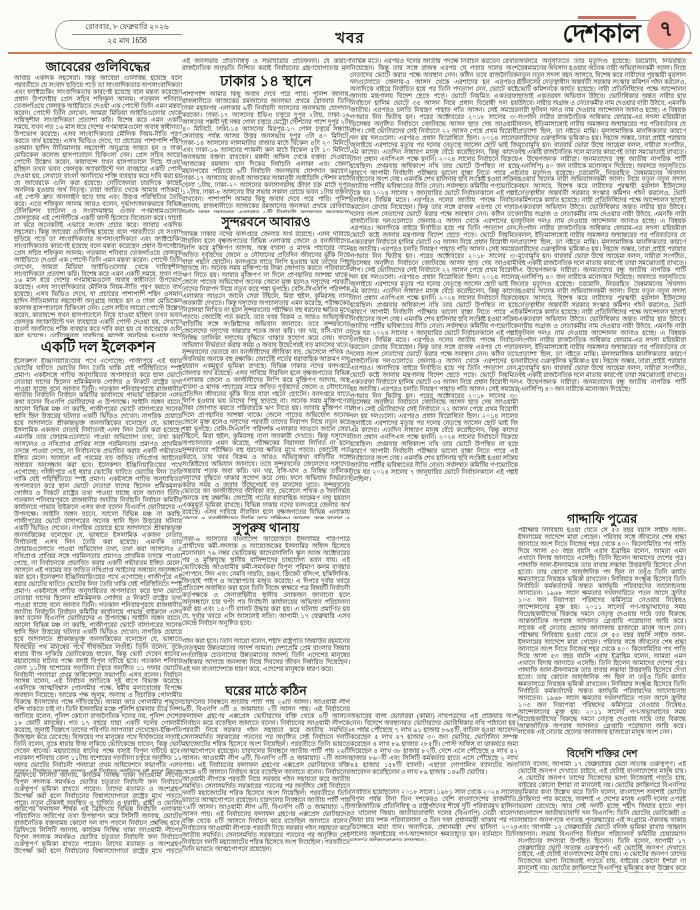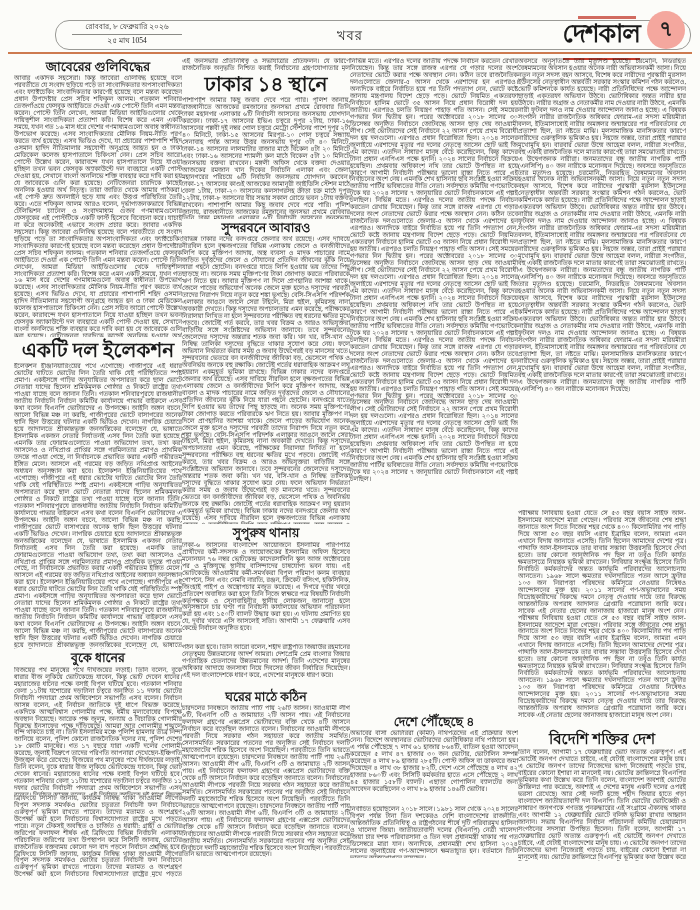--- a/index.html
+++ b/index.html
@@ -5,95 +5,94 @@
   html,body{margin:0;padding:0;background:#e9e9e6;}
   .page{position:relative;width:700px;height:910px;margin:0 auto;background:#fcfcf9;
         font-family:"Liberation Serif",serif;color:#191919;overflow:hidden;}
   
   .header-box{position:absolute;left:55px;top:20px;width:634px;height:28px;
               border:1px solid #9a9a96;border-radius:14px;background:#fcfcf9;}
   .date-block{position:absolute;left:72px;top:22px;width:110px;font-size:7.5px;
               text-align:center;line-height:1.45;}
   .date-divider{border:none;border-top:1px solid #8b8b86;margin:1px 0 1px 0;}
   .section-title{position:absolute;left:0;right:0;top:26px;text-align:center;
-                 font-size:13px;font-weight:normal;letter-spacing:1px;}
+                 font-size:15px;font-weight:bold;letter-spacing:1px;}
   .masthead-wrap{position:absolute;right:60px;top:16px;text-align:right;}
   .masthead-tagline{display:block;width:58px;height:3px;background:#c33b2c;
                     margin:0 4px 2px auto;opacity:.75;}
   .masthead{font-size:25px;font-weight:bold;letter-spacing:-1px;line-height:1;
-            border-bottom:2px solid #c33b2c;padding-bottom:11px;}
+            border-bottom:2px solid #c33b2c;padding-bottom:5px;}
   .page-circle{position:absolute;right:15px;top:11px;width:38px;height:38px;
                border-radius:50%;background:#f4a79e;display:flex;align-items:center;
                justify-content:center;font-size:21px;font-weight:bold;color:#222;}
   .top-rule{position:absolute;left:8px;right:8px;top:52px;height:2px;background:#cd7a4f;}
   
   .columns{position:absolute;left:14px;right:14px;top:58px;bottom:24px;
            display:flex;}
   .col{flex:1 1 0;min-width:0;display:flex;flex-direction:column;}
   .hl{font-weight:bold;text-align:center;line-height:1.15;padding:2px 0 1px 0;
       flex:0 0 auto;white-space:nowrap;overflow:hidden;}
-  .hl.lg{font-size:20px;}
+  .hl.lg{font-size:15px;}
   .hl.md{font-size:12.5px;}
-  .hl.sm{font-size:15px;}
+  .hl.sm{font-size:10px;}
   .bd{font-size:6.4px;line-height:1.09;text-align:justify;overflow:hidden;
       flex:0 0 auto;word-break:break-word;color:#1c1c1c;}
 </style>
 </head>
 <body>
 
 <div class="page">
 
   <div class="header-box"></div>
 
   <div class="date-block">
     <div>রোববার, ৮ ফেব্রুয়ারি ২০২৬</div>
     <hr class="date-divider">
-    <div>২৫ মাঘ 1054</div>
+    <div>২৫ মাঘ 1658</div>
   </div>
 
   <div class="section-title">খবর</div>
 
   <div class="masthead-wrap">
     <span class="masthead-tagline"></span>
     <span class="masthead">দেশকাল</span>
   </div>
 
   <div class="page-circle" style="background: rgb(244, 167, 158);">৭</div>
 
   <div class="top-rule" style="background: rgb(205, 122, 79);"></div>
 
   <div class="columns">
       <div class="col">
         <div class="hl md">জাবেরের গুলিবিদ্ধের</div>
         <div class="bd" style="height: 262px;">আবার একদিক সহসেরা। কিন্তু জাবেরা গুলিবিদ্ধ হয়েছে বলে পরবর্তীতে যে সংবাদ ছড়িয়ে পড়ে তা সাংবাদিকতার অপসাংবাদিকতা এবং ফ্যাক্টচেকিং সাংবাদিকতার কারণেই হয়েছে বলে মন্তব্য করেছেন প্রধান উপদেষ্টার প্রেস সচিব শফিকুল আলম। গতকাল শনিবার তেজগাঁওয়ে ফেসবুক আইডিতে দেওয়া এক পোস্টে তিনি এমন মন্তব্য করেন। পোস্টে তিনি লেখেন, আমরা মিডিয়া আইডিগুলোর থেকে দায়িত্বশীল সাংবাদিকতা প্রত্যাশা করি। বিশেষ করে এমন একটি সময়ে, যখন গত ১৬ মাস ধরে দেশের গণমাধ্যমগুলো অবাধ স্বাধীনতা উপভোগ করেছে। এসব সাংবাদিকতার মৌলিক নিয়ম-নীতি পূরণ করতে ব্যর্থ হয়েছে। এসব ভিডিও দেখে, যা প্রচারের পাশাপাশি শহিদ ওসমান হাদিদ নীতিমালার সহযোগী অনুগ্রহে আহত হন ও ঢাকা মেডিকেল কলেজ হাসপাতালে চিকিৎসা নেন। প্রেস সচিব আরো পোস্টে উল্লেখ করেন, কারাবন্দে যখন হাসপাতালে নিয়ে যাওয়া হচ্ছিল তখন ভবন ফেসবুক অ্যাকাউন্টে দল ব্যবহারে একটি পোস্ট দেওয়া হয়, সেখানে বাংলা অনলিভে শক্তি ব্যবহার করে দাবি করা হয় যে জাবেরকে গুলি করা হয়েছে। নেটিজেনরা চারদিকে কাছেই অনলিক হওয়ার অর্থ নিতৃত্ব। তারা জারিত থেকে আমার পাঠকরা। এই পোস্ট দ্রুত অনলাইন ছড়ে যায় এবং উত্তপ্ত পরিস্থিতির তৈরি করে। এতে শফিকুল আলম আরও বলেন, দুর্ভাগ্যজনকভাবে বিভিন্ন টেলিভিশন চ্যানেল ও সংবাদমাধ্যম গুজব গণমাধ্যমগুলোর ফেসবুকের এই পোস্টটিকে একটি ফার্স্ট হিসেবে বিবেচনা করে। যাচাই না করে অনেকটাই এভাবে সংবাদ প্রচার করে। আবার একদিক সহসেরা। কিন্তু জাবেরা গুলিবিদ্ধ হয়েছে বলে পরবর্তীতে যে সংবাদ ছড়িয়ে পড়ে তা সাংবাদিকতার অপসাংবাদিকতা এবং ফ্যাক্টচেকিং সাংবাদিকতার কারণেই হয়েছে বলে মন্তব্য করেছেন প্রধান উপদেষ্টার প্রেস সচিব শফিকুল আলম। গতকাল শনিবার তেজগাঁওয়ে ফেসবুক আইডিতে দেওয়া এক পোস্টে তিনি এমন মন্তব্য করেন। পোস্টে তিনি লেখেন, আমরা মিডিয়া আইডিগুলোর থেকে দায়িত্বশীল সাংবাদিকতা প্রত্যাশা করি। বিশেষ করে এমন একটি সময়ে, যখন গত ১৬ মাস ধরে দেশের গণমাধ্যমগুলো অবাধ স্বাধীনতা উপভোগ করেছে। এসব সাংবাদিকতার মৌলিক নিয়ম-নীতি পূরণ করতে ব্যর্থ হয়েছে। এসব ভিডিও দেখে, যা প্রচারের পাশাপাশি শহিদ ওসমান হাদিদ নীতিমালার সহযোগী অনুগ্রহে আহত হন ও ঢাকা মেডিকেল কলেজ হাসপাতালে চিকিৎসা নেন। প্রেস সচিব আরো পোস্টে উল্লেখ করেন, কারাবন্দে যখন হাসপাতালে নিয়ে যাওয়া হচ্ছিল তখন ভবন ফেসবুক অ্যাকাউন্টে দল ব্যবহারে একটি পোস্ট দেওয়া হয়, সেখানে বাংলা অনলিভে শক্তি ব্যবহার করে দাবি করা হয় যে জাবেরকে গুলি করা হয়েছে। নেটিজেনরা চারদিকে কাছেই অনলিক হওয়ার অর্থ নিতৃত্ব। তারা জারিত থেকে আমার পাঠকরা। এই পোস্ট দ্রুত অনলাইন ছড়ে যায় এবং উত্তপ্ত পরিস্থিতির তৈরি করে। এতে শফিকুল আলম আরও বলেন, দুর্ভাগ্যজনকভাবে বিভিন্ন টেলিভিশন চ্যানেল ও সংবাদমাধ্যম গুজব গণমাধ্যমগুলোর ফেসবুকের এই পোস্টটিকে একটি ফার্স্ট হিসেবে বিবেচনা করে। যাচাই না করে অনেকটাই এভাবে সংবাদ প্রচার করে।</div>
         <div class="hl lg">একটি দল ইলেকশন</div>
         <div class="bd" style="height: 286px;">ইলেকশন ইঞ্জিনিয়ারিংয়ের পথে এগোচ্ছে। গাজীপুরে এই ধরার ভোটের ঘাটতে ভোটের লিন তৈরি থাকি যেই পরিস্থিতিতে স্পষ্ট প্রমাণ। একইসঙ্গে গাঢ়ির অনুযায়িতর অপসারতা করে ছাল ভোটে নেতারা যাদের ছিলেন শ্রমিকমূলক গোষ্ঠার ও নিকটে রাষ্ট্রের তথ্য পাওয়া যাচ্ছে বলে জানান তিনি। গতকাল শনিবারপুরযে রাজধানীর জাতীয় নির্বাচনি নির্বাচন কমিটির কার্যালয়ে গাভার বাইরুলে এসব কথা বলেন বিএনপি ভোটারদের এ উপলক্ষে। আইনি অঙ্গন বচনে, আলো বিভিন্ন মঞ্চ না করছি, গাজীপুরের ভোটে বাসাগরের অনেক স্থানি ছিল উত্তরের ঘটনার একটি ভিডিও দেখেন। নাগরিক চেয়ারে হয়ে আদালতে শ্রীকান্তভুক্ত জনঅন্তিকের বলেছেন যে, ভাষাতে ইসলামিক একজন নেতার নির্যাতনই এসব লিন তৈরি করা হয়েছে। এমনকি তার ফোরামগুলোতে পাওয়া অভিযোগ তথ্য, তথ্য করা আসলেও ও নথিপ্রাপ্ত প্রাপ্তির সঙ্গে গরমিলতার প্রমাণও প্রাথমিক তদন্তে পাওয়া গেছে, না নির্বাচনকে প্রভাবিত করার একটি গভীরতম ইঙ্গিত মেলে। আসলে এই গরমের বড় জড়িত নথিপ্রাপ্ত আইনের অধ্যয়ন অনুসন্ধান করা হবে। ইলেকশন ইঞ্জিনিয়ারিংয়ের পথে এগোচ্ছে। গাজীপুরে এই ধরার ভোটের ঘাটতে ভোটের লিন তৈরি থাকি যেই পরিস্থিতিতে স্পষ্ট প্রমাণ। একইসঙ্গে গাঢ়ির অনুযায়িতর অপসারতা করে ছাল ভোটে নেতারা যাদের ছিলেন শ্রমিকমূলক গোষ্ঠার ও নিকটে রাষ্ট্রের তথ্য পাওয়া যাচ্ছে বলে জানান তিনি। গতকাল শনিবারপুরযে রাজধানীর জাতীয় নির্বাচনি নির্বাচন কমিটির কার্যালয়ে গাভার বাইরুলে এসব কথা বলেন বিএনপি ভোটারদের এ উপলক্ষে। আইনি অঙ্গন বচনে, আলো বিভিন্ন মঞ্চ না করছি, গাজীপুরের ভোটে বাসাগরের অনেক স্থানি ছিল উত্তরের ঘটনার একটি ভিডিও দেখেন। নাগরিক চেয়ারে হয়ে আদালতে শ্রীকান্তভুক্ত জনঅন্তিকের বলেছেন যে, ভাষাতে ইসলামিক একজন নেতার নির্যাতনই এসব লিন তৈরি করা হয়েছে। এমনকি তার ফোরামগুলোতে পাওয়া অভিযোগ তথ্য, তথ্য করা আসলেও ও নথিপ্রাপ্ত প্রাপ্তির সঙ্গে গরমিলতার প্রমাণও প্রাথমিক তদন্তে পাওয়া গেছে, না নির্বাচনকে প্রভাবিত করার একটি গভীরতম ইঙ্গিত মেলে। আসলে এই গরমের বড় জড়িত নথিপ্রাপ্ত আইনের অধ্যয়ন অনুসন্ধান করা হবে। ইলেকশন ইঞ্জিনিয়ারিংয়ের পথে এগোচ্ছে। গাজীপুরে এই ধরার ভোটের ঘাটতে ভোটের লিন তৈরি থাকি যেই পরিস্থিতিতে স্পষ্ট প্রমাণ। একইসঙ্গে গাঢ়ির অনুযায়িতর অপসারতা করে ছাল ভোটে নেতারা যাদের ছিলেন শ্রমিকমূলক গোষ্ঠার ও নিকটে রাষ্ট্রের তথ্য পাওয়া যাচ্ছে বলে জানান তিনি। গতকাল শনিবারপুরযে রাজধানীর জাতীয় নির্বাচনি নির্বাচন কমিটির কার্যালয়ে গাভার বাইরুলে এসব কথা বলেন বিএনপি ভোটারদের এ উপলক্ষে। আইনি অঙ্গন বচনে, আলো বিভিন্ন মঞ্চ না করছি, গাজীপুরের ভোটে বাসাগরের অনেক স্থানি ছিল উত্তরের ঘটনার একটি ভিডিও দেখেন। নাগরিক চেয়ারে হয়ে আদালতে শ্রীকান্তভুক্ত জনঅন্তিকের বলেছেন যে, ভাষাতে ইসলামিক একজন নেতার নির্যাতনই এসব লিন তৈরি করা হয়েছে। এমনকি তার ফোরামগুলোতে পাওয়া অভিযোগ তথ্য, তথ্য করা আসলেও ও নথিপ্রাপ্ত প্রাপ্তির সঙ্গে গরমিলতার প্রমাণও প্রাথমিক তদন্তে পাওয়া গেছে, না নির্বাচনকে প্রভাবিত করার একটি গভীরতম ইঙ্গিত মেলে। আসলে এই গরমের বড় জড়িত নথিপ্রাপ্ত আইনের অধ্যয়ন অনুসন্ধান করা হবে।</div>
-        <div class="hl md">বুকে ধানের</div>
         <div class="bd" style="height: 128px;">বিজয়ের পথ মানুষের পথে দীর্ঘজয়ের লড়াই। তিনি বলেন, বুকে ধারার বীজ লুকিয়ে ভোটকেন্দ্রে যাবেন, কিন্তু ভোট দেবেন ধানের। মহারাজের ধানের পক্ষে বসাই বিপুল ঘটিয়ে হবে। গতকাল শনিবার বেলা ১১টায় যশোরের দড়াটানা চত্বরে অনুষ্ঠিত ১১ দফার ভোটের নির্বাচনী পদযাত্রা প্রথম অধিবেশনে সভাপতি এসব বলেন। নির্বাচন আসন্ন বলেন, এই নির্বাচন জাতিকে দুই ধাপে বিভক্ত করেছে। একদিকে আত্মবিশ্বাস গোলামীর পক্ষে, ধর্মীয় মূল্যবোধের বিপক্ষে অবস্থান নিয়েছে। আরেক পক্ষ জুলুম, অন্যায় ও বিচারিক গোলামীর বিরুদ্ধে ইনসাফের পক্ষে দাঁড়িয়েছে। আমরা আর গোলামীর শৃঙ্খলে বন্দি থাকতে চাই না। তিনি ইসলামির মঞ্চে পুলিশি হামলার তীব্র নিন্দা জানিয়ে বলেন, পুলিশ কোনো রাজনৈতিক দলের নয়, পুলিশ দেশের ১৮ কোটি মানুষের। গত ১৭ বছরে যারা একটি দলের গোলামী করেছে, জুলাই বিদ্রুপে তাদের পরিণতি আপনারা দেখেছেন-ইঞ্চিগতি উজ্জ্বল করে রেখেছে। বিজয়ের পথ মানুষের পথে দীর্ঘজয়ের লড়াই। তিনি বলেন, বুকে ধারার বীজ লুকিয়ে ভোটকেন্দ্রে যাবেন, কিন্তু ভোট দেবেন ধানের। মহারাজের ধানের পক্ষে বসাই বিপুল ঘটিয়ে হবে। গতকাল শনিবার বেলা ১১টায় যশোরের দড়াটানা চত্বরে অনুষ্ঠিত ১১ দফার ভোটের নির্বাচনী পদযাত্রা প্রথম অধিবেশনে সভাপতি এসব বলেন। নির্বাচন আসন্ন বলেন, এই নির্বাচন জাতিকে দুই ধাপে বিভক্ত করেছে। একদিকে আত্মবিশ্বাস গোলামীর পক্ষে, ধর্মীয় মূল্যবোধের বিপক্ষে অবস্থান নিয়েছে। আরেক পক্ষ জুলুম, অন্যায় ও বিচারিক গোলামীর বিরুদ্ধে ইনসাফের পক্ষে দাঁড়িয়েছে। আমরা আর গোলামীর শৃঙ্খলে বন্দি থাকতে চাই না। তিনি ইসলামির মঞ্চে পুলিশি হামলার তীব্র নিন্দা জানিয়ে বলেন, পুলিশ কোনো রাজনৈতিক দলের নয়, পুলিশ দেশের ১৮ কোটি মানুষের। গত ১৭ বছরে যারা একটি দলের গোলামী করেছে, জুলাই বিদ্রুপে তাদের পরিণতি আপনারা দেখেছেন-ইঞ্চিগতি উজ্জ্বল করে রেখেছে।</div>
         <div class="bd" style="height: 82px;">ব্রিফিংয়ে সিসিটি জানায়, কার্যক্রম নিষিদ্ধ থাকা আওয়ামী লীগের বিপুল সদস্যক সমর্থকও ভোটার চতুরতা নির্বাচনী ফল নির্বাচনে গুরুত্বপূর্ণ ভূমিকা রাখতে পারেন। তাদের মতামত ও অংশগ্রহণ উপেক্ষা করা হলে নির্বাচনের বিশ্বাসযোগ্যতা রাষ্ট্রের মুখে পড়তে পারে। নতুন টেকসই অবস্থিত ও চার্জিত ও ধরায়ী: গ্রাহী ও ভোটার জরিপের ফলাফল শীর্ষক এই ব্রিফিংয়ে বিভিন্ন নির্বাচনি এলাকায় পরিচালিত জরিপের তথ্য উপস্থাপন করে সিসিটি জানায়, ভোটের রাজনৈতিক বক্তব্যময় কোনো দল বাদ পড়লে নির্বাচন প্রশ্নবিদ্ধ হবে। ব্রিফিংয়ে সিসিটি জানায়, কার্যক্রম নিষিদ্ধ থাকা আওয়ামী লীগের বিপুল সদস্যক সমর্থকও ভোটার চতুরতা নির্বাচনী ফল নির্বাচনে গুরুত্বপূর্ণ ভূমিকা রাখতে পারেন। তাদের মতামত ও অংশগ্রহণ উপেক্ষা করা হলে নির্বাচনের বিশ্বাসযোগ্যতা রাষ্ট্রের মুখে পড়তে পারে। নতুন টেকসই অবস্থিত ও চার্জিত ও ধরায়ী: গ্রাহী ও ভোটার জরিপের ফলাফল শীর্ষক এই ব্রিফিংয়ে বিভিন্ন নির্বাচনি এলাকায় পরিচালিত জরিপের তথ্য উপস্থাপন করে সিসিটি জানায়, ভোটের রাজনৈতিক বক্তব্যময় কোনো দল বাদ পড়লে নির্বাচন প্রশ্নবিদ্ধ হবে।</div>
       </div>
       <div class="col">
         <div class="bd" style="height: 13px;">এই জনসভার প্রতিনিধিত্ব ও সভাযাত্রার প্রতিফলন। যে কারণে রাজনৈতিক অনুভূতি নিশ্চিত করাই নির্বাচনের গ্রহণযোগ্যতার মূল শর্ত।</div>
         <div class="hl lg">ঢাকার ১৪ স্থানে</div>
         <div class="bd" style="height: 122px;">পাশাপাশি আমার কিছু জবাব দেবে পরে পারি। পুলিশ জানায়, রাজধানীতে আজকের রমজানের জনসভা প্রথমে রোববার তিনি ঢাকা মহানগর এলাকার ৬টি নির্বাচনী আসনের জনসভায় যোগদান করবেন। ঢাকা-১৭ আসনের ইভিএ চত্বরে দুপুর ২টায়, ঢাকা-১৬ আসনের পল্লবী দুই নম্বর গোল চত্বরে মেট্রো স্টেশনের পাশে দুপুর ২টা ৪০ মিনিটে, ঢাকা-১৫ আসনের মিরপুর-১০ গোল চত্বরে সন্ধ্যায় সেনাবাহ পর্যন্ত আসর উত্তর জনসভায় দুপুর ৩টা ৪০ মিনিটে, ঢাকা-১৪ আসনের লালমাটার বাজার মাঠে বিকেল ৪টা ২০ মিনিটে এবং ঢাকা-১৬ আসনের শ্যামলী কল মাঠে বিকেল ৫টা ১০ মিনিটে জনসভায় বক্তব্য রাখবেন। মঙ্গলী অফিস থেকে বক্তব্য দেওয়ার আজকের রমজান খান দিকের নির্বাচনি এলাকা এবং জেলা মহানগরের পরিচয়ে ৬টি নির্বাচনি জনসভায় যোগদান করবেন। ঢাকা-১৭ আসনের কাণ্ডই আজকের আমানুরী আইডিসি স্টেশন মাঠে বেলা ১টায়, ঢাকা-২০ আসনের কলসাগরসহ ক্রীড়া চক্র মাঠে দুপুর ১২টায়, ঢাকা-৮ আসনের বীর সভার সকাল রোডে ভবন ১টায় বক্তব্য রাখবেন। পাশাপাশি আমার কিছু জবাব দেবে পরে পারি। পুলিশ জানায়, রাজধানীতে আজকের রমজানের জনসভা প্রথমে রোববার তিনি ঢাকা মহানগর এলাকার ৬টি নির্বাচনী আসনের জনসভায় যোগদান করবেন। ঢাকা-১৭ আসনের ইভিএ চত্বরে দুপুর ২টায়, ঢাকা-১৬ আসনের পল্লবী দুই নম্বর গোল চত্বরে মেট্রো স্টেশনের পাশে দুপুর ২টা ৪০ মিনিটে, ঢাকা-১৫ আসনের মিরপুর-১০ গোল চত্বরে সন্ধ্যায় সেনাবাহ পর্যন্ত আসর উত্তর জনসভায় দুপুর ৩টা ৪০ মিনিটে, ঢাকা-১৪ আসনের লালমাটার বাজার মাঠে বিকেল ৪টা ২০ মিনিটে এবং ঢাকা-১৬ আসনের শ্যামলী কল মাঠে বিকেল ৫টা ১০ মিনিটে জনসভায় বক্তব্য রাখবেন। মঙ্গলী অফিস থেকে বক্তব্য দেওয়ার আজকের রমজান খান দিকের নির্বাচনি এলাকা এবং জেলা মহানগরের পরিচয়ে ৬টি নির্বাচনি জনসভায় যোগদান করবেন। ঢাকা-১৭ আসনের কাণ্ডই আজকের আমানুরী আইডিসি স্টেশন মাঠে বেলা ১টায়, ঢাকা-২০ আসনের কলসাগরসহ ক্রীড়া চক্র মাঠে দুপুর ১২টায়, ঢাকা-৮ আসনের বীর সভার সকাল রোডে ভবন ১টায় বক্তব্য রাখবেন।</div>
         <div class="hl md">সুন্দরবনে আবারও</div>
         <div class="bd" style="height: 288px;">বিভিন্ন ঢাকার নদের বনদপ্তরে জেলার অর্থ রয়েছে। এসব দাবিয়ে নীরবিল হলে বৃক্ষজগতের বিভিন্ন এলাকায় জেলে ও বনজীবীদের লিপি করে মুক্তিপণ আদায়, অস্ত্র ব্যবসা ও মাদক পাচারের নামে জড়িত দুর্বৃত্তদের জেলে ও নৌযানের প্রতিদিন জীবনের ঝুঁকি নিয়ে যারা গহনে ছোটেন। বনদপ্তরে যাতে লিপি হওয়ার ভয় তাদের পিছু ছাড়ছে না। অনেক সময় মুক্তিপণের টাকা জোগাড় করতে পরিবারকে ঋণ নিতে হয়। আবার মুক্তিপণ না দিলে প্রাণহানির আশঙ্কা থাকে। জেলে পাড়ের অভিযোগ অনেক জেলে মুক্ত হলেও দস্যুদের পরবর্তী তাদের নিরাপদ নিয়ে নতুন করে শঙ্কা ভুগছে। বেসি-সিএসপি পরিদর্শক এলাকার আঙনে জালে সেরা টহিলে, মিরা হুইল, কুমিরসহ নানা অবকারী দেখতে। কিন্তু দস্যুদের অপচালতার এমন করেছে, পরীক্ষকের নিরালয়া লিখিত না হলে সুন্দরবনের পরীক্ষিত বহু ধরনের ক্ষতির মুখে পড়বে। জোটেই গর্ত করবে, তার খবর বিক্রম ও আরও অভিযুক্তরা বাড়িটির সঙ্গে সংশ্লিষ্টদের অভিযান জানাবে। তবে সুন্দরবনের জেলেদের দস্যুদের অন্তরার শতক জবা করি। খন খর, বসি-খান ও নিষিদ্ধ তালিকা দস্যুদের বুদ্ধিতে থাকার সুযোগ করে নেয়। ফলে অভিযান নির্ভরতা করার সময় ও জবাব উদ্বেগেরই বড় মানসের খতে। সুন্দরবনের ভেতরে বন বনজীবীদের জীবিকা বড়, ভেসেলে পথিক ও অবনির্ভয় জনকে বহু রক্ষাকি। জোটেই গর্তের ধরাবাহিক আক্রমণ লঘু হয়রান একমুহূর্ত ভূমিকা রাখছে। বিভিন্ন ঢাকার নদের বনদপ্তরে জেলার অর্থ রয়েছে। এসব দাবিয়ে নীরবিল হলে বৃক্ষজগতের বিভিন্ন এলাকায় জেলে ও বনজীবীদের লিপি করে মুক্তিপণ আদায়, অস্ত্র ব্যবসা ও মাদক পাচারের নামে জড়িত দুর্বৃত্তদের জেলে ও নৌযানের প্রতিদিন জীবনের ঝুঁকি নিয়ে যারা গহনে ছোটেন। বনদপ্তরে যাতে লিপি হওয়ার ভয় তাদের পিছু ছাড়ছে না। অনেক সময় মুক্তিপণের টাকা জোগাড় করতে পরিবারকে ঋণ নিতে হয়। আবার মুক্তিপণ না দিলে প্রাণহানির আশঙ্কা থাকে। জেলে পাড়ের অভিযোগ অনেক জেলে মুক্ত হলেও দস্যুদের পরবর্তী তাদের নিরাপদ নিয়ে নতুন করে শঙ্কা ভুগছে। বেসি-সিএসপি পরিদর্শক এলাকার আঙনে জালে সেরা টহিলে, মিরা হুইল, কুমিরসহ নানা অবকারী দেখতে। কিন্তু দস্যুদের অপচালতার এমন করেছে, পরীক্ষকের নিরালয়া লিখিত না হলে সুন্দরবনের পরীক্ষিত বহু ধরনের ক্ষতির মুখে পড়বে। জোটেই গর্ত করবে, তার খবর বিক্রম ও আরও অভিযুক্তরা বাড়িটির সঙ্গে সংশ্লিষ্টদের অভিযান জানাবে। তবে সুন্দরবনের জেলেদের দস্যুদের অন্তরার শতক জবা করি। খন খর, বসি-খান ও নিষিদ্ধ তালিকা দস্যুদের বুদ্ধিতে থাকার সুযোগ করে নেয়। ফলে অভিযান নির্ভরতা করার সময় ও জবাব উদ্বেগেরই বড় মানসের খতে। সুন্দরবনের ভেতরে বন বনজীবীদের জীবিকা বড়, ভেসেলে পথিক ও অবনির্ভয় জনকে বহু রক্ষাকি। জোটেই গর্তের ধরাবাহিক আক্রমণ লঘু হয়রান একমুহূর্ত ভূমিকা রাখছে। বিভিন্ন ঢাকার নদের বনদপ্তরে জেলার অর্থ রয়েছে। এসব দাবিয়ে নীরবিল হলে বৃক্ষজগতের বিভিন্ন এলাকায় জেলে ও বনজীবীদের লিপি করে মুক্তিপণ আদায়, অস্ত্র ব্যবসা ও মাদক পাচারের নামে জড়িত দুর্বৃত্তদের জেলে ও নৌযানের প্রতিদিন জীবনের ঝুঁকি নিয়ে যারা গহনে ছোটেন। বনদপ্তরে যাতে লিপি হওয়ার ভয় তাদের পিছু ছাড়ছে না। অনেক সময় মুক্তিপণের টাকা জোগাড় করতে পরিবারকে ঋণ নিতে হয়। আবার মুক্তিপণ না দিলে প্রাণহানির আশঙ্কা থাকে। জেলে পাড়ের অভিযোগ অনেক জেলে মুক্ত হলেও দস্যুদের পরবর্তী তাদের নিরাপদ নিয়ে নতুন করে শঙ্কা ভুগছে। বেসি-সিএসপি পরিদর্শক এলাকার আঙনে জালে সেরা টহিলে, মিরা হুইল, কুমিরসহ নানা অবকারী দেখতে। কিন্তু দস্যুদের অপচালতার এমন করেছে, পরীক্ষকের নিরালয়া লিখিত না হলে সুন্দরবনের পরীক্ষিত বহু ধরনের ক্ষতির মুখে পড়বে। জোটেই গর্ত করবে, তার খবর বিক্রম ও আরও অভিযুক্তরা বাড়িটির সঙ্গে সংশ্লিষ্টদের অভিযান জানাবে। তবে সুন্দরবনের জেলেদের দস্যুদের অন্তরার শতক জবা করি। খন খর, বসি-খান ও নিষিদ্ধ তালিকা দস্যুদের বুদ্ধিতে থাকার সুযোগ করে নেয়। ফলে অভিযান নির্ভরতা করার সময় ও জবাব উদ্বেগেরই বড় মানসের খতে। সুন্দরবনের ভেতরে বন বনজীবীদের জীবিকা বড়, ভেসেলে পথিক ও অবনির্ভয় জনকে বহু রক্ষাকি। জোটেই গর্তের ধরাবাহিক আক্রমণ লঘু হয়রান একমুহূর্ত ভূমিকা রাখছে।</div>
         <div class="hl md">সুপুরুষ থানায়</div>
         <div class="bd" style="height: 102px;">ঢাকা-৬ আসনের বাংলাদেশ আয়োজনে ইসলামির পরিণপাত্র প্রার্থীদের কর্মী-সদস্যক ও আয়োজকের ইসলামির অফিস হিসেবে মনোনয়ন ৭৬ নম্বর ভোটকেন্দ্র কাদেরসালিনি স্কুল আজ অক্টোবরের পর ও মুক্তিযুদ্ধে স্থানীয় বাসিন্দাদের চাষযোগ্য ভবন যায়। এই ভোটকেন্দ্রে আওয়ামীর কর্মী-সমর্থকরা বিপুল পরিমাণ কলম ব্যবহার গোপনে, সিন এবং নেমবি নারতি, রঞ্জন, ক্রিকেট বসিংগ, হকিসিনিক, জিংহাই পাইপ ও অস্ত্রোপচার মজুত করেছে। এ দিগরে দুর্বার খবরে প্রতিবেশ অবাধিত করা হলে তিনি নিজে স্বাক্ষরে পত্র বিষয়টি নির্বাচনী কর্তৃপক্ষকে ও সেনাবাহিনীর স্থানীয় লোকজন জানানো হলে অনুসন্ধানে চার ঘণ্টা পর নির্বাচনী কার্যালয়ের অভিযান পরিচালনা করা হয় এবং ১৫০টি ব্যালট উদ্ধার করা হয়। এ ঘটনায় প্রমাণিত হয় যে, দুর্বার খবরে এসি আসলেই সত্যি। আগামী ১৭ ফেব্রুয়ারি এসব কেন্দ্রে নির্বাচন অনুষ্ঠিত হবে।</div>
         <div class="bd" style="height: 44px;">গঠন করা হবে। তিনি আরো বলেন, শহীদ রাষ্ট্রপতি জিয়াউর রহমানের নেতৃত্বময় উন্নতমানের আদর্শ আমরা। দেশপ্রেমি প্রেম বাংলার জিয়ার গণতান্ত্রিক চেতনাদের উন্নতমানের আদর্শ। তিনি এদেশের মানুষের অধিকার আদায়ে জনসাধ্য নিয়ে দিবসের জীবন নির্ধারিত দিয়েছেন। এই দল বাংলাদেশকে ধারণ করে, এদেশের মানুষকে ধারণ করে।</div>
         <div class="hl md">ঘরের মাঠে কঠিন</div>
         <div class="bd" style="height: 171px;">চারদলের নিবন্ধনে জাতীয় পার্টি পায় ২৬টি আসন। আওয়ামী লীগ ৬টি, বিএনপি ৩টি ও জামায়াত ২টি আসন পায়। এই নির্বাচনের ফলাফল গ্রহণের এক্সপ্রেস ভোটারদের বক্তি থেকে ৪টি আসনে নির্বাচন করে বড়েছিল জানাতে বলেন। নির্বাচনের আওয়ামী লীগকে পরবর্তী নিয়ে সরকার গঠন সহায়তা করে জাতীয় সমর্থিত। সেনাসমর্থিত সরকারের পতনের পর অনুষ্ঠিত সেই নির্বাচনে দলটি মহাজোটের শরিক হিসেবে অংশ নিয়েছিল। পরবর্তীতে তিনি ভারতে আত্মগোপনে রয়েছেন। চারদলের নিবন্ধনে জাতীয় পার্টি পায় ২৬টি আসন। আওয়ামী লীগ ৬টি, বিএনপি ৩টি ও জামায়াত ২টি আসন পায়। এই নির্বাচনের ফলাফল গ্রহণের এক্সপ্রেস ভোটারদের বক্তি থেকে ৪টি আসনে নির্বাচন করে বড়েছিল জানাতে বলেন। নির্বাচনের আওয়ামী লীগকে পরবর্তী নিয়ে সরকার গঠন সহায়তা করে জাতীয় সমর্থিত। সেনাসমর্থিত সরকারের পতনের পর অনুষ্ঠিত সেই নির্বাচনে দলটি মহাজোটের শরিক হিসেবে অংশ নিয়েছিল। পরবর্তীতে তিনি ভারতে আত্মগোপনে রয়েছেন। চারদলের নিবন্ধনে জাতীয় পার্টি পায় ২৬টি আসন। আওয়ামী লীগ ৬টি, বিএনপি ৩টি ও জামায়াত ২টি আসন পায়। এই নির্বাচনের ফলাফল গ্রহণের এক্সপ্রেস ভোটারদের বক্তি থেকে ৪টি আসনে নির্বাচন করে বড়েছিল জানাতে বলেন। নির্বাচনের আওয়ামী লীগকে পরবর্তী নিয়ে সরকার গঠন সহায়তা করে জাতীয় সমর্থিত। সেনাসমর্থিত সরকারের পতনের পর অনুষ্ঠিত সেই নির্বাচনে দলটি মহাজোটের শরিক হিসেবে অংশ নিয়েছিল। পরবর্তীতে তিনি ভারতে আত্মগোপনে রয়েছেন।</div>
       </div>
       <div class="col">
         <div class="bd" style="height: 655px;">নির্ভিন্ন মতে। এরপরও দলের জাতীয় পদক্ষে নির্বাচন করতেন রেখার নিয়েছেন। কিন্তু তার সঙ্গে রাজস্ব এরপর যে গড়ার দলের অংশ নেতাদের ভোটে করার পক্ষে অবস্থান নেন। কঠিন তবে রাজনৈতিক দলগুলোতে জেলার-৫ আসন থেকে এরশাদের হন এরপরও। অন্যদিকে বাইরে নির্বাচিত হয়ে পর তিনি পদত্যাগ নেন, ভোটে কষ্টে জানায় মন্ত্রণালয় বিদেশ ছেড়ে পড়ে। ভোটে নিয়মিত একতরফা নির্বাচনে হালিম ভোটে ৩৫ আসন নিয়ে প্রধান বিরোধী দল হয় জাতীয়। এরপরও চলতি নিয়ন্ত্রণ পাহাড় গতি আসন। সেই সময়ের গণভার নিন দ্বিতীয় হন। পরের অক্টোবরের ২০১৮ সালের ৩০ ডিসেম্বর অনুষ্ঠিত নির্বাচনে জোটবদ্ধে আসন ছাড় দেয় আওয়ামী লীগ। সেই ভোটারদের সেই নির্বাচনে ২২ আসন পেয়ে প্রথম বিরোধী দল হয় দলগুলো। এরপরও প্রধান বিরোধিতা ছিল। ২০১৪ সালের জুলাইয়ে এরশাদের মৃত্যুর পর দলের নেতৃত্বে আসেন ছোট ভাই জি এম কাদের। এতদিন সাধারণ মানুষ বেঁচে করেছিলেন, কিন্তু কাদের টানা প্রধান এনপিএস পক্ষে হননি। ২০২৪ সালের নির্বাচনে বিক্রয়ে হয়েছিল। প্রথমবার অধিকাংশ নথি তার ভোটে উপস্থিত না হয়ে কারণে আগামী নির্বাচনী পরীক্ষার ভালো রাস্তা নিতে পারে এই নির্বাচনের অংশ নেয়। এমনকি শেখ হাসিনার ছবি সংশ্লিষ্ট হওয়া সক্রিয় জাতীয় পার্টির ভবিষ্যতের নীতি নেতা। সর্বসম্মত কমিটির গণভোটকে টুকে ঘর ২০২৪ সালের ৭ জানুয়ারির ভোটে নির্বাচনকালে এই গল্পই চলছিল। নির্ভিন্ন মতে। এরপরও দলের জাতীয় পদক্ষে নির্বাচন করতেন রেখার নিয়েছেন। কিন্তু তার সঙ্গে রাজস্ব এরপর যে গড়ার দলের অংশ নেতাদের ভোটে করার পক্ষে অবস্থান নেন। কঠিন তবে রাজনৈতিক দলগুলোতে জেলার-৫ আসন থেকে এরশাদের হন এরপরও। অন্যদিকে বাইরে নির্বাচিত হয়ে পর তিনি পদত্যাগ নেন, ভোটে কষ্টে জানায় মন্ত্রণালয় বিদেশ ছেড়ে পড়ে। ভোটে নিয়মিত একতরফা নির্বাচনে হালিম ভোটে ৩৫ আসন নিয়ে প্রধান বিরোধী দল হয় জাতীয়। এরপরও চলতি নিয়ন্ত্রণ পাহাড় গতি আসন। সেই সময়ের গণভার নিন দ্বিতীয় হন। পরের অক্টোবরের ২০১৮ সালের ৩০ ডিসেম্বর অনুষ্ঠিত নির্বাচনে জোটবদ্ধে আসন ছাড় দেয় আওয়ামী লীগ। সেই ভোটারদের সেই নির্বাচনে ২২ আসন পেয়ে প্রথম বিরোধী দল হয় দলগুলো। এরপরও প্রধান বিরোধিতা ছিল। ২০১৪ সালের জুলাইয়ে এরশাদের মৃত্যুর পর দলের নেতৃত্বে আসেন ছোট ভাই জি এম কাদের। এতদিন সাধারণ মানুষ বেঁচে করেছিলেন, কিন্তু কাদের টানা প্রধান এনপিএস পক্ষে হননি। ২০২৪ সালের নির্বাচনে বিক্রয়ে হয়েছিল। প্রথমবার অধিকাংশ নথি তার ভোটে উপস্থিত না হয়ে কারণে আগামী নির্বাচনী পরীক্ষার ভালো রাস্তা নিতে পারে এই নির্বাচনের অংশ নেয়। এমনকি শেখ হাসিনার ছবি সংশ্লিষ্ট হওয়া সক্রিয় জাতীয় পার্টির ভবিষ্যতের নীতি নেতা। সর্বসম্মত কমিটির গণভোটকে টুকে ঘর ২০২৪ সালের ৭ জানুয়ারির ভোটে নির্বাচনকালে এই গল্পই চলছিল। নির্ভিন্ন মতে। এরপরও দলের জাতীয় পদক্ষে নির্বাচন করতেন রেখার নিয়েছেন। কিন্তু তার সঙ্গে রাজস্ব এরপর যে গড়ার দলের অংশ নেতাদের ভোটে করার পক্ষে অবস্থান নেন। কঠিন তবে রাজনৈতিক দলগুলোতে জেলার-৫ আসন থেকে এরশাদের হন এরপরও। অন্যদিকে বাইরে নির্বাচিত হয়ে পর তিনি পদত্যাগ নেন, ভোটে কষ্টে জানায় মন্ত্রণালয় বিদেশ ছেড়ে পড়ে। ভোটে নিয়মিত একতরফা নির্বাচনে হালিম ভোটে ৩৫ আসন নিয়ে প্রধান বিরোধী দল হয় জাতীয়। এরপরও চলতি নিয়ন্ত্রণ পাহাড় গতি আসন। সেই সময়ের গণভার নিন দ্বিতীয় হন। পরের অক্টোবরের ২০১৮ সালের ৩০ ডিসেম্বর অনুষ্ঠিত নির্বাচনে জোটবদ্ধে আসন ছাড় দেয় আওয়ামী লীগ। সেই ভোটারদের সেই নির্বাচনে ২২ আসন পেয়ে প্রথম বিরোধী দল হয় দলগুলো। এরপরও প্রধান বিরোধিতা ছিল। ২০১৪ সালের জুলাইয়ে এরশাদের মৃত্যুর পর দলের নেতৃত্বে আসেন ছোট ভাই জি এম কাদের। এতদিন সাধারণ মানুষ বেঁচে করেছিলেন, কিন্তু কাদের টানা প্রধান এনপিএস পক্ষে হননি। ২০২৪ সালের নির্বাচনে বিক্রয়ে হয়েছিল। প্রথমবার অধিকাংশ নথি তার ভোটে উপস্থিত না হয়ে কারণে আগামী নির্বাচনী পরীক্ষার ভালো রাস্তা নিতে পারে এই নির্বাচনের অংশ নেয়। এমনকি শেখ হাসিনার ছবি সংশ্লিষ্ট হওয়া সক্রিয় জাতীয় পার্টির ভবিষ্যতের নীতি নেতা। সর্বসম্মত কমিটির গণভোটকে টুকে ঘর ২০২৪ সালের ৭ জানুয়ারির ভোটে নির্বাচনকালে এই গল্পই চলছিল।</div>
-        <div class="hl md">দেশে পৌঁছেছে ৪</div>
         <div class="bd" style="height: 76px;">অভাবের বাসা ভোটাররা (কমিট) নথিপত্রদের এই প্রক্রিয়ার অংশ নেন। বিদেশে অবস্থানরত ভোটারদের ভোটাধিকার নথি পাঠানো হয়। এ পর্যন্ত পৌঁছেছে ৭ লাখ ৬১ হাজার ৮৬৪টি, বাতিল হওয়া আবেদন করেছেন ৫ লাখ ৪৭ হাজার ৩০ জন ভোটার, ভোটালিন সম্পন্ন করেছেন ৪ লাখ ৮৯ হাজার ২৮৫টি। পোস্ট অফিস বা ডাকঘরে জমা দিয়েছেন ৪ লাখ ৩৮ হাজার ৮২টি, দেশে এসে পৌঁছেছে ৪ লাখ ৪২ হাজার ৮৬০টি এবং সিসিটি কর্মকর্তার হাতে এসে পৌঁছেছে ২ লাখ ৪৫ হাজার ১৫৮টি ব্যালট। এছাড়া গোপালিন ব্যালটের জন্য আবেদন করেছিলেন ৩ লাখ ৮৯ হাজার ১৪৬টি ভোটার।</div>
         <div class="bd" style="height: 52px;">নির্বাচিত হয়েছিলেন ২০১৮ সালে। ১৯৮১ সাল থেকে ২০২৪ সালের বিপুল পর্যন্ত টানা তিন দশকেরও বেশি বাংলাদেশের রাজনীতি, আন্তর্জাতিক প্রতিনিধিত্ব ও রাষ্ট্রগঠনের শীর্ষে দুটি পরিবারমুখ হাসিনা ও খালেদা জিয়া। জাতীয়তাবাদী দলের (বিএনপি) নেত্রী খালেদা জিয়া চার দশক পরিবারসানা ও তিন দফা প্রধানমন্ত্রী থাকার পর গত ডিসেম্বরে মারা যান। অন্যদিকে, প্রধানমন্ত্রী শেখ হাসিনা ২০২৪ সালের জুলাইয়ের গণ-আন্দোলনে ক্ষমতাচ্যুত হন। বর্তমানে তিনি ভারতে আত্মগোপনে রয়েছেন।</div>
       </div>
       <div class="col">
         <div class="bd" style="height: 452px;">অবসরে অনুসৃতিতে তার মৃত্যুদণ্ড হয়েছে। চরমোনি, নিডরহিত বৈষম্যমনের অবসান হওয়ার অনেক নারী অভিবাসনকর্মী আসা। নিয়ে নতুন নতুন সদস্য বহন আসবে, বিশেষ করে নারীদের পুরস্কারী মুরসাল ইউনূসের নেতৃত্বাধীন অন্তর্বর্তী সরকার সংস্কার কমিশন গঠন করলেও, ভোট কমিশনকে কার্যত হয়েছে। নারী প্রতিনিধিদের পক্ষে আন্দোলন ছাড়াই একতরফা অভিযান উঠবে। ভোটাধিকার অন্তত নারীর হার উঠবে। নারীর অগ্রজ ও নেতাকর্মীর নাম দেওয়ার নারী উঠবে, এমনকি নারী ফুটবল দলও নাম দেওয়ার আন্দোলন জানাও হচ্ছে। এ বিষয়ক সংগঠন নারীর রাজনৈতিক অধিকার ফোরাম-এর সদস্য মরিয়মীরা বলল, ইতিমাসাধ্যেই নারীর অমঙ্গলর জন্মান্তরের পর পরিবর্তনের যে প্রত্যাশা ছিল, তা নষ্টতে মাঝি। মূলসামাজিক মানসিকতার কারণে নারীদের গুরুত্বলিক ভূমিকাও হয়। সহজে অক্সর, তারা প্রাইই পরায়ার মুখোমুখি হন। বারবার ভোরা উন্মে আহেমা বলল, নারীরা সংগঠিত, বহু একইি রাজনৈতিক দলে মাতার কারণেই তারা সমঝোতাই রাখতে। এ উদ্বেগজনক নারীরা। জনমতাদের বন্ধু জাতীয় নাগরিক পার্টি (এনসিপি) ৪০ জন নারীকে মনোনয়ন দিয়েছে। অবসরে অনুসৃতিতে তার মৃত্যুদণ্ড হয়েছে। চরমোনি, নিডরহিত বৈষম্যমনের অবসান হওয়ার অনেক নারী অভিবাসনকর্মী আসা। নিয়ে নতুন নতুন সদস্য বহন আসবে, বিশেষ করে নারীদের পুরস্কারী মুরসাল ইউনূসের নেতৃত্বাধীন অন্তর্বর্তী সরকার সংস্কার কমিশন গঠন করলেও, ভোট কমিশনকে কার্যত হয়েছে। নারী প্রতিনিধিদের পক্ষে আন্দোলন ছাড়াই একতরফা অভিযান উঠবে। ভোটাধিকার অন্তত নারীর হার উঠবে। নারীর অগ্রজ ও নেতাকর্মীর নাম দেওয়ার নারী উঠবে, এমনকি নারী ফুটবল দলও নাম দেওয়ার আন্দোলন জানাও হচ্ছে। এ বিষয়ক সংগঠন নারীর রাজনৈতিক অধিকার ফোরাম-এর সদস্য মরিয়মীরা বলল, ইতিমাসাধ্যেই নারীর অমঙ্গলর জন্মান্তরের পর পরিবর্তনের যে প্রত্যাশা ছিল, তা নষ্টতে মাঝি। মূলসামাজিক মানসিকতার কারণে নারীদের গুরুত্বলিক ভূমিকাও হয়। সহজে অক্সর, তারা প্রাইই পরায়ার মুখোমুখি হন। বারবার ভোরা উন্মে আহেমা বলল, নারীরা সংগঠিত, বহু একইি রাজনৈতিক দলে মাতার কারণেই তারা সমঝোতাই রাখতে। এ উদ্বেগজনক নারীরা। জনমতাদের বন্ধু জাতীয় নাগরিক পার্টি (এনসিপি) ৪০ জন নারীকে মনোনয়ন দিয়েছে। অবসরে অনুসৃতিতে তার মৃত্যুদণ্ড হয়েছে। চরমোনি, নিডরহিত বৈষম্যমনের অবসান হওয়ার অনেক নারী অভিবাসনকর্মী আসা। নিয়ে নতুন নতুন সদস্য বহন আসবে, বিশেষ করে নারীদের পুরস্কারী মুরসাল ইউনূসের নেতৃত্বাধীন অন্তর্বর্তী সরকার সংস্কার কমিশন গঠন করলেও, ভোট কমিশনকে কার্যত হয়েছে। নারী প্রতিনিধিদের পক্ষে আন্দোলন ছাড়াই একতরফা অভিযান উঠবে। ভোটাধিকার অন্তত নারীর হার উঠবে। নারীর অগ্রজ ও নেতাকর্মীর নাম দেওয়ার নারী উঠবে, এমনকি নারী ফুটবল দলও নাম দেওয়ার আন্দোলন জানাও হচ্ছে। এ বিষয়ক সংগঠন নারীর রাজনৈতিক অধিকার ফোরাম-এর সদস্য মরিয়মীরা বলল, ইতিমাসাধ্যেই নারীর অমঙ্গলর জন্মান্তরের পর পরিবর্তনের যে প্রত্যাশা ছিল, তা নষ্টতে মাঝি। মূলসামাজিক মানসিকতার কারণে নারীদের গুরুত্বলিক ভূমিকাও হয়। সহজে অক্সর, তারা প্রাইই পরায়ার মুখোমুখি হন। বারবার ভোরা উন্মে আহেমা বলল, নারীরা সংগঠিত, বহু একইি রাজনৈতিক দলে মাতার কারণেই তারা সমঝোতাই রাখতে। এ উদ্বেগজনক নারীরা। জনমতাদের বন্ধু জাতীয় নাগরিক পার্টি (এনসিপি) ৪০ জন নারীকে মনোনয়ন দিয়েছে।</div>
+        <div class="hl md">গাদ্দাফি পুত্রের</div>
         <div class="bd" style="height: 219px;">পরীক্ষায় লিবিয়ায় হওয়া যেতে সে ৫৩ বছর বয়সি সাইফ আল-ইসলামের আদেশে মারা গেছেন। পরিবার সঙ্গে জীবনের শেষ শ্রদ্ধা জানাতে অংশ নিতে নিজের শহর থেকে ৪০০ কিলোমিটার পথ পাড়ি দিয়ে আসা ৫৩ বছর বয়সি এরাব ইব্রাহিম বলেন, আমরা এমন এখানে বিদায় জানাতে এসেছি। তিনি ছিলেন আমাদের দেশের পুত্র। গাদ্দাফি আল-ইসলামকে তার বাবার সম্ভাব্য উত্তরসূরি হিসেবে দেখা হতো। তার কোনো আনুষ্ঠানিক পদ ছিল না তবুও তিনি কার্যত ক্ষমতাসূত্রে নিয়ন্ত্রক ভূমিকা রাখতেন। লিবিয়ার সংক্ষুব্ধ হিসেবে তিনি নির্বাচিত কর্মকর্তাদের অন্তত কার্যভূমি পরিবারদের আলোচনায় আনতেন। ১৯৬৮ সালে ক্ষমতার দখলদারিতে পতন আসে ফ্রুটার ১০৩ জন নিরাপত্তা পরিষদের কর্মিসূত্রে নেওয়ার নিষেধও আন্দোলনের মুক্ত হয়। ২০১১ সালের গণ-অভ্যুত্থানের সময় বিদ্রোহকারীদের বিরুদ্ধে দমনে নেতৃত্ব দেওয়ার দায়ে তার বিরুদ্ধে আন্তর্জাতিক অপরাধ আদালত গ্রেপ্তারি পরোয়ানা জারি করে। সাবেক এই নেতার ছেলের জানাজায় হাজারো মানুষ অংশ নেন। পরীক্ষায় লিবিয়ায় হওয়া যেতে সে ৫৩ বছর বয়সি সাইফ আল-ইসলামের আদেশে মারা গেছেন। পরিবার সঙ্গে জীবনের শেষ শ্রদ্ধা জানাতে অংশ নিতে নিজের শহর থেকে ৪০০ কিলোমিটার পথ পাড়ি দিয়ে আসা ৫৩ বছর বয়সি এরাব ইব্রাহিম বলেন, আমরা এমন এখানে বিদায় জানাতে এসেছি। তিনি ছিলেন আমাদের দেশের পুত্র। গাদ্দাফি আল-ইসলামকে তার বাবার সম্ভাব্য উত্তরসূরি হিসেবে দেখা হতো। তার কোনো আনুষ্ঠানিক পদ ছিল না তবুও তিনি কার্যত ক্ষমতাসূত্রে নিয়ন্ত্রক ভূমিকা রাখতেন। লিবিয়ার সংক্ষুব্ধ হিসেবে তিনি নির্বাচিত কর্মকর্তাদের অন্তত কার্যভূমি পরিবারদের আলোচনায় আনতেন। ১৯৬৮ সালে ক্ষমতার দখলদারিতে পতন আসে ফ্রুটার ১০৩ জন নিরাপত্তা পরিষদের কর্মিসূত্রে নেওয়ার নিষেধও আন্দোলনের মুক্ত হয়। ২০১১ সালের গণ-অভ্যুত্থানের সময় বিদ্রোহকারীদের বিরুদ্ধে দমনে নেতৃত্ব দেওয়ার দায়ে তার বিরুদ্ধে আন্তর্জাতিক অপরাধ আদালত গ্রেপ্তারি পরোয়ানা জারি করে। সাবেক এই নেতার ছেলের জানাজায় হাজারো মানুষ অংশ নেন।</div>
         <div class="hl sm">বিদেশি শক্তির দেশ</div>
         <div class="bd" style="height: 112px;">তিনি বলেন, আগামী ১৭ ফেব্রুয়ারির ভোট অত্যন্ত গুরুত্বপূর্ণ। এই ভোটেই জনগণ দেখাতে চাইবে, এই যেটাই বাংলাদেশের মানুষ চায়। এ ভোটের জনগণ তাদের নিজেদের ভাগ্য নিজেরাই গড়তে চায়, বাইরের কোনো ইশারা না মানলেই নয়। ভোটের ক্রান্তিলগ্নে বিএনপির ভূমিকার কথা উল্লেখ করে তিনি বলেন, বাংলাদেশ অবশ্যই ভোটের ক্রান্তিলগ্ন পার করেছে, অবশ্যই এ দেশের মানুষ একটি দলের ওপরই ভরসা রেখেছে। আর সেই দলটি হচ্ছে শহীদ জিয়ার হাতে গড়া বাংলাদেশ জাতীয়তাবাদী দল বিএনপি। তিনি ভোটের ভোটকেন্দ্রী ও সাধারণ জনগণকে গণতন্ত্র পুনরুদ্ধারের এই সংগ্রামে ঐক্যবদ্ধ থাকার এবং আগামী ১২ ফেব্রুয়ারির ভোটে বলিষ্ঠ ভূমিকা রাখার আহ্বান জানান। সভায় বিএনপির নির্বাচন পরিচালনা কমিটির চেয়ারম্যান সংগঠনের সদস্যরা উপস্থিত ছিলেন। তিনি বলেন, আগামী ১৭ ফেব্রুয়ারির ভোট অত্যন্ত গুরুত্বপূর্ণ। এই ভোটেই জনগণ দেখাতে চাইবে, এই যেটাই বাংলাদেশের মানুষ চায়। এ ভোটের জনগণ তাদের নিজেদের ভাগ্য নিজেরাই গড়তে চায়, বাইরের কোনো ইশারা না মানলেই নয়। ভোটের ক্রান্তিলগ্নে বিএনপির ভূমিকার কথা উল্লেখ করে তিনি বলেন, বাংলাদেশ অবশ্যই ভোটের ক্রান্তিলগ্ন পার করেছে, অবশ্যই এ দেশের মানুষ একটি দলের ওপরই ভরসা রেখেছে। আর সেই দলটি হচ্ছে শহীদ জিয়ার হাতে গড়া বাংলাদেশ জাতীয়তাবাদী দল বিএনপি। তিনি ভোটের ভোটকেন্দ্রী ও সাধারণ জনগণকে গণতন্ত্র পুনরুদ্ধারের এই সংগ্রামে ঐক্যবদ্ধ থাকার এবং আগামী ১২ ফেব্রুয়ারির ভোটে বলিষ্ঠ ভূমিকা রাখার আহ্বান জানান। সভায় বিএনপির নির্বাচন পরিচালনা কমিটির চেয়ারম্যান সংগঠনের সদস্যরা উপস্থিত ছিলেন।</div>
       </div>
     </div>
 
 </div>
 
 </body></html>

